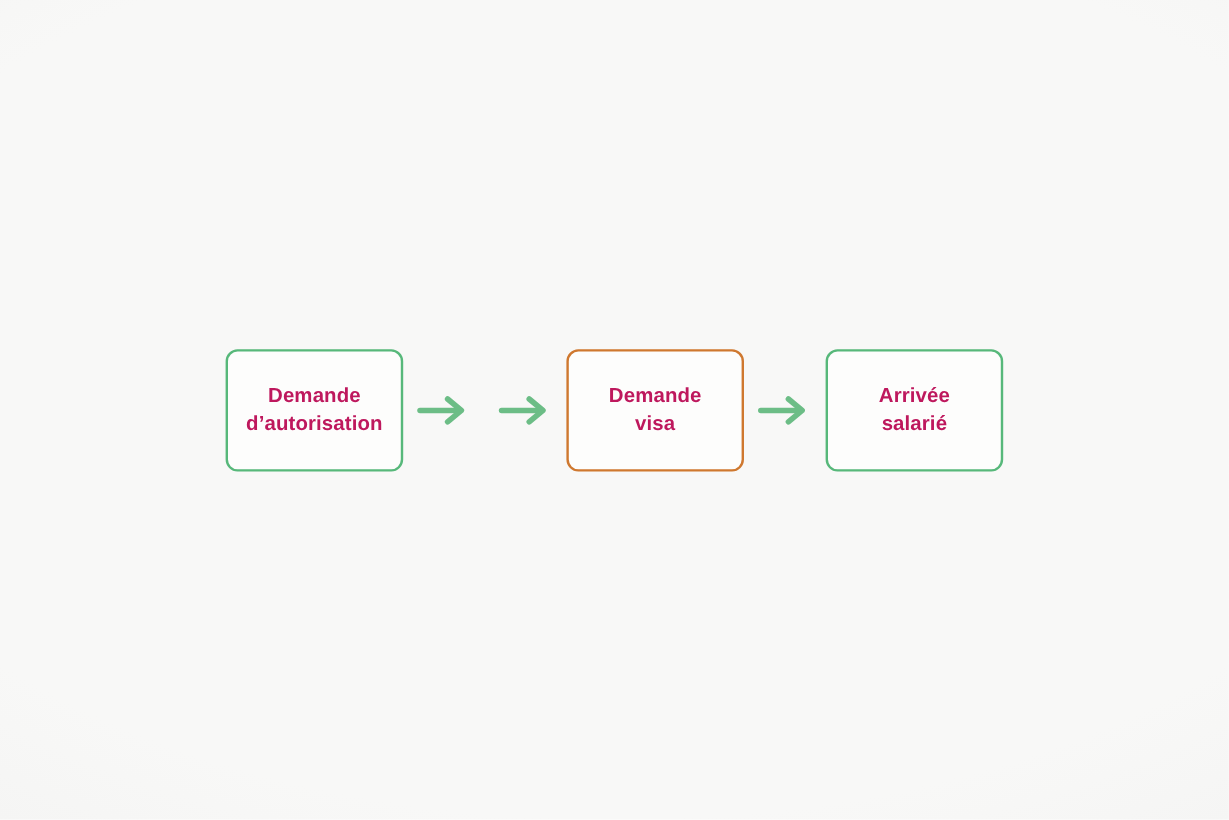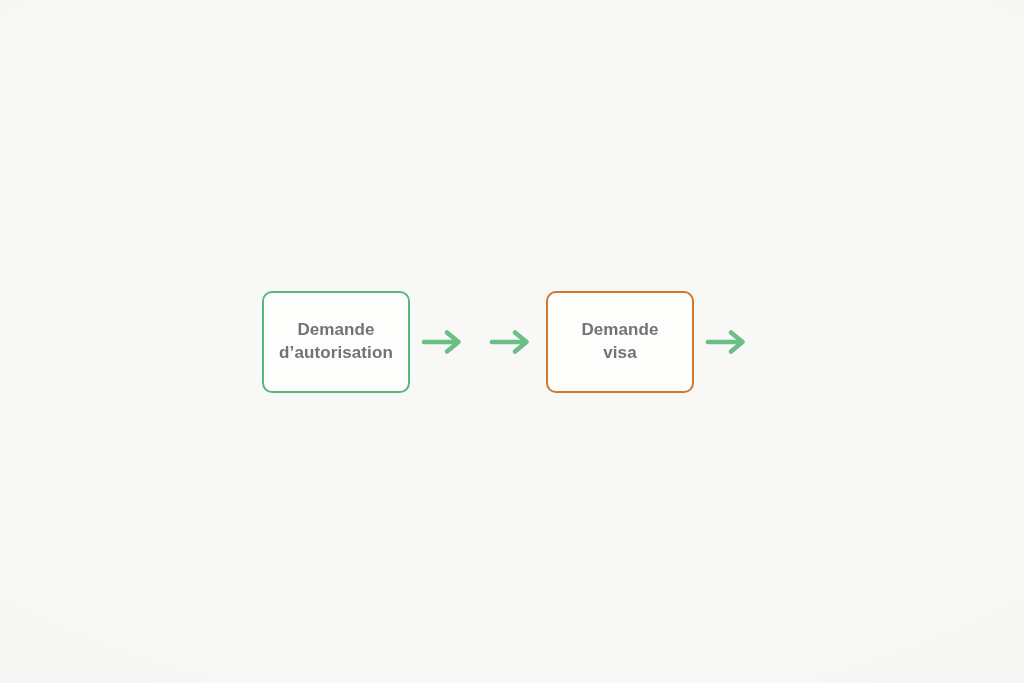--- a/index.html
+++ b/index.html
@@ -35,21 +35,21 @@
     display: flex;
     align-items: center;
     justify-content: center;
     text-align: center;
     box-sizing: content-box;
   }
   .box .label {
     font-weight: bold;
     font-size: 17px;
     line-height: 1.32;
-    color: #737373;
+    color: #be185d;
     white-space: pre-line;
     letter-spacing: 0.1px;
   }
   .arrow {
     width: 68px;
     height: 30px;
     display: flex;
     align-items: center;
     justify-content: center;
     flex: 0 0 auto;
@@ -89,15 +89,19 @@
 visa</span>
     </div>
 
     <div class="arrow" style="color: rgb(108, 189, 134);">
       <svg width="46" height="26" viewBox="0 0 46 26" fill="none" stroke="currentColor" stroke-width="4.6" stroke-linecap="round" stroke-linejoin="round">
         <line x1="3" y1="13" x2="34" y2="13"></line>
         <path d="M26 3.5 L37.5 13 L26 22.5" fill="none"></path>
       </svg>
     </div>
 
+    <div class="box" style="border-color: rgb(87, 184, 122);">
+      <span class="label">Arrivée
+salarié</span>
+    </div>
 
   </div>
 </div>
 
 </body></html>

